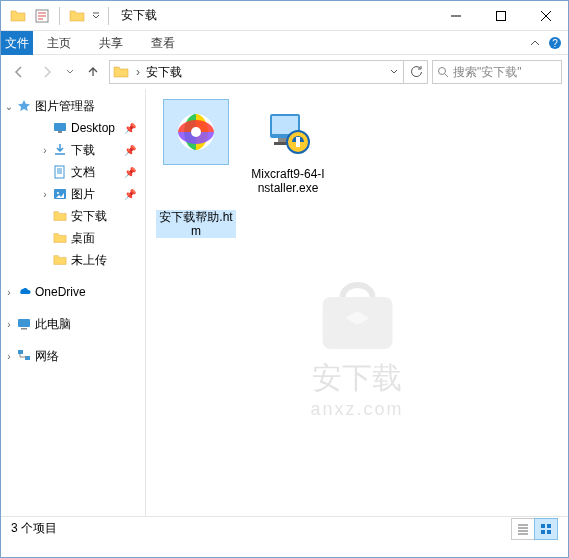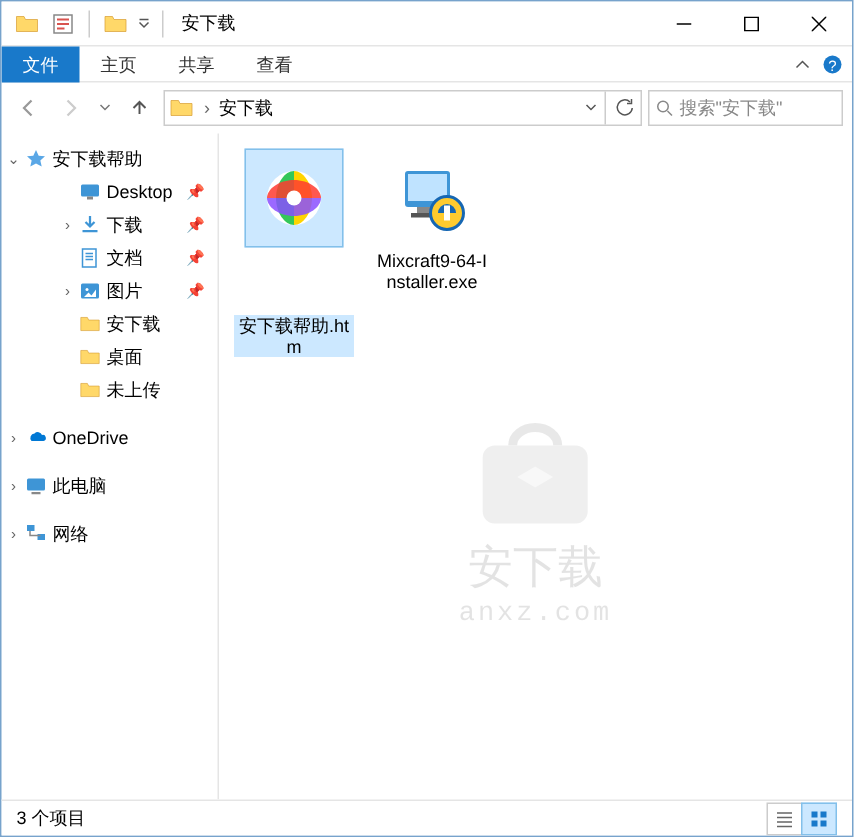--- a/index.html
+++ b/index.html
@@ -10,21 +10,21 @@
 .titlebar-icons { display: flex; align-items: center; padding-left: 6px; gap: 2px; }
 .qat-icon { width: 22px; height: 22px; display: flex; align-items: center; justify-content: center; }
 .qat-sep { width: 1px; height: 18px; background: #ccc; margin: 0 4px; }
 .title-text { margin-left: 8px; font-size: 12px; color: #000; }
 .winctrl { margin-left: auto; display: flex; }
 .winbtn { width: 45px; height: 29px; display: flex; align-items: center; justify-content: center; cursor: default; }
 
 
 .ribbon { height: 24px; display: flex; align-items: center; border-bottom: 1px solid #e5e5e5; font-size: 12px; position: relative; }
 .ribbon-tab { padding: 0 14px; height: 24px; line-height: 24px; color: #333; }
-.ribbon-tab.file { background: #1979ca; color: #fff; padding: 0 14px; }
+.ribbon-tab.file { background: #1979ca; color: #fff; padding: 0 4px; }
 .ribbon-right { margin-left: auto; display: flex; align-items: center; padding-right: 6px; gap: 8px; }
 
 
 .addrbar { height: 34px; display: flex; align-items: center; padding: 4px 6px; gap: 4px; }
 .navbtn { width: 24px; height: 24px; display: flex; align-items: center; justify-content: center; }
 .addrbox { flex: 1; height: 24px; border: 1px solid #ccc; display: flex; align-items: center; background: #fff; font-size: 12px; }
 .addrbox .foldericon { width: 22px; display: flex; align-items: center; justify-content: center; }
 .addrbox .crumb { padding: 0 2px; display: flex; align-items: center; height: 100%; }
 .addrbox .chev { padding: 0 4px; color: #666; }
 .addrbox .spacer { flex: 1; }
@@ -52,24 +52,24 @@
 .fileitem { width: 80px; display: flex; flex-direction: column; align-items: center; font-size: 12px; text-align: center; }
 .fileitem.selected .ficon-wrap { border: 1px solid #83c0ea; background: #cce8ff; }
 .ficon-wrap { width: 66px; height: 66px; display: flex; align-items: center; justify-content: center; border: 1px solid transparent; }
 .flabel { margin-top: 2px; line-height: 14px; word-break: break-all; padding: 0 2px; }
 .fileitem.selected .flabel { background: #cce8ff; margin-top: 45px; }
 
 
 .watermark { position: absolute; top: 190px; left: 50%; transform: translateX(-50%); opacity: 0.13; text-align: center; pointer-events: none; }
 .wm-bag { width: 90px; height: 75px; margin: 0 auto 4px; position: relative; }
 .wm-text1 { font-size: 30px; color: #333; font-weight: 500; }
-.wm-text2 { font-size: 18px; color: #333; letter-spacing: 2px; font-family: Liberation Mono, monospace; }
-
-
-.statusbar { position: absolute; bottom: 0; left: 0; right: 0; height: 24px; border-top: 1px solid #e5e5e5; display: flex; align-items: center; font-size: 12px; padding: 0 10px; background: #fff; }
+.wm-text2 { font-size: 18px; color: #333; letter-spacing: 2px; }
+
+
+.statusbar { position: absolute; bottom: 17px; left: 0; right: 0; height: 24px; border-top: 1px solid #e5e5e5; display: flex; align-items: center; font-size: 12px; padding: 0 10px; background: #fff; }
 .statusbar .viewbtns { margin-left: auto; display: flex; }
 .vbtn { width: 24px; height: 22px; border: 1px solid #ccc; margin-left: -1px; display: flex; align-items: center; justify-content: center; }
 .vbtn.active { background: #cce8ff; border-color: #83c0ea; }
 
 svg { display: block; }
 </style>
 </head>
 <body>
 
 <div class="titlebar">
@@ -193,21 +193,21 @@
 
 <div class="body">
   <div class="navpane">
     <div class="navitem top">
       <span class="expand">⌄</span>
       <span class="nicon">
           <svg width="14" height="14">
             <path d="M7 1l1.8 3.8 4.2.4-3.1 2.8.9 4L7 10l-3.8 2 .9-4L1 5.2l4.2-.4z" fill="#5aa7e6"></path>
           </svg>
         </span>
-      <span class="nlabel">安下载帮助</span>
+      <span class="nlabel">图片管理器</span>
     </div>
     <div class="navitem sub">
       <span class="expand"></span>
       <span class="nicon">
           <svg width="14" height="14">
             <rect x="1" y="2" width="12" height="8" fill="#3e95d6" rx="1"></rect>
             <rect x="5" y="10" width="4" height="2" fill="#888"></rect>
           </svg>
         </span>
       <span class="nlabel">Desktop</span>

